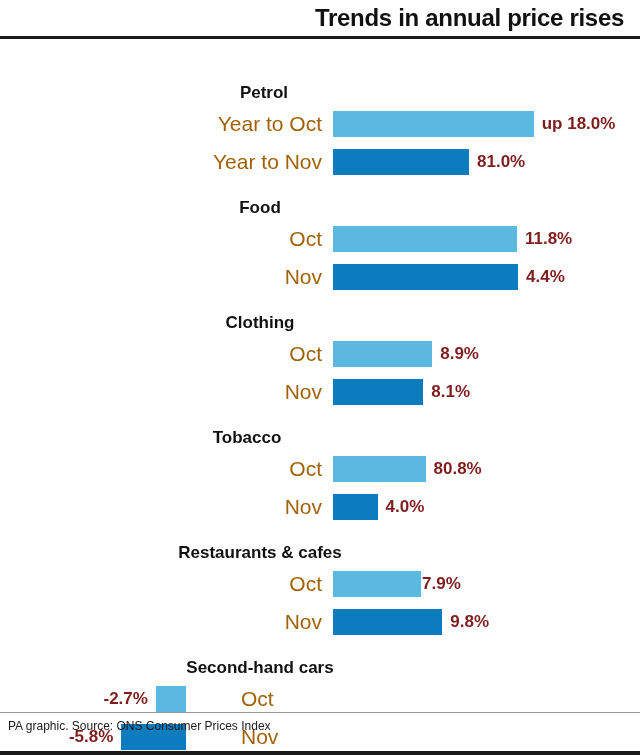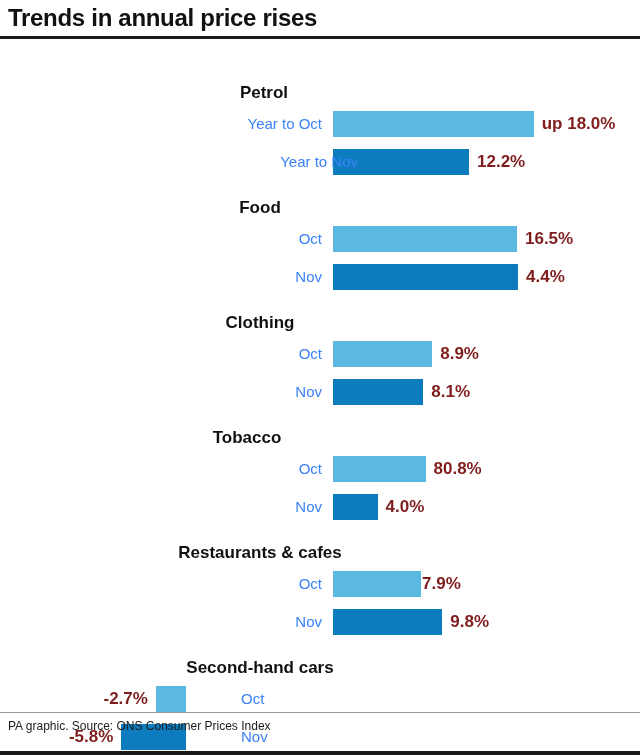--- a/index.html
+++ b/index.html
@@ -11,21 +11,22 @@
     width: 640px;
     height: 755px;
     font-family: "Liberation Sans", sans-serif;
     color: #1a1a1a;
     overflow: hidden;
     position: relative;
   }
 
   
   #chart-header {
-    padding: 4px 4px 0 8px;
+    padding: 4px 16px 0 8px;
+    text-align: right;
   }
   #chart-title {
     font-size: 24px;
     font-weight: bold;
     letter-spacing: -0.3px;
     line-height: 28px;
     color: #111111;
     white-space: nowrap;
   }
   #title-rule {
@@ -57,23 +58,23 @@
     line-height: 20px;
   }
   .row {
     position: absolute;
     left: 0;
     width: 640px;
     height: 30px;
   }
   .row-label {
     position: absolute;
-    font-size: 15px;
+    font-size: 21px;
     line-height: 30px;
-    color: #3b82f6;
+    color: #a16207;
     white-space: nowrap;
   }
   .row-label.right-aligned {
     text-align: right;
     transform: translateX(-100%);
   }
   .row-label.left-aligned {
     text-align: left;
   }
   .bar {
@@ -132,30 +133,30 @@
 <div id="plot-area">
     <div class="group" style="top: 44px;">
       <div class="group-title" style="left: 264px; top: 0px;">Petrol</div>
       <div class="row" style="top: 26px;">
         <div class="bar" style="background: rgb(91, 184, 224); left: 333px; width: 200.7px;"></div>
         <div class="row-label right-aligned" style="left: 322px;">Year to Oct</div>
         <div class="bar-value value-right" style="left: 541.7px;">up 18.0%</div>
       </div>
       <div class="row" style="top: 64px;">
         <div class="bar" style="background: rgb(12, 124, 190); left: 333px; width: 136.03px;"></div>
-        <div class="row-label right-aligned" style="left: 322px; margin-left: 36px;">Year to Nov</div>
-        <div class="bar-value value-right" style="left: 477.03px;">12.2%</div>
+        <div class="row-label right-aligned" style="left: 322px;">Year to Nov</div>
+        <div class="bar-value value-right" style="left: 477.03px;">81.0%</div>
       </div>
     </div>
     <div class="group" style="top: 159px;">
       <div class="group-title" style="left: 260px; top: 0px;">Food</div>
       <div class="row" style="top: 26px;">
         <div class="bar" style="background: rgb(91, 184, 224); left: 333px; width: 183.975px;"></div>
         <div class="row-label right-aligned" style="left: 322px;">Oct</div>
-        <div class="bar-value value-right" style="left: 524.975px;">16.5%</div>
+        <div class="bar-value value-right" style="left: 524.975px;">11.8%</div>
       </div>
       <div class="row" style="top: 64px;">
         <div class="bar" style="background: rgb(12, 124, 190); left: 333px; width: 185.09px;"></div>
         <div class="row-label right-aligned" style="left: 322px;">Nov</div>
         <div class="bar-value value-right" style="left: 526.09px;">4.4%</div>
       </div>
     </div>
     <div class="group" style="top: 274px;">
       <div class="group-title" style="left: 260px; top: 0px;">Clothing</div>
       <div class="row" style="top: 26px;">

